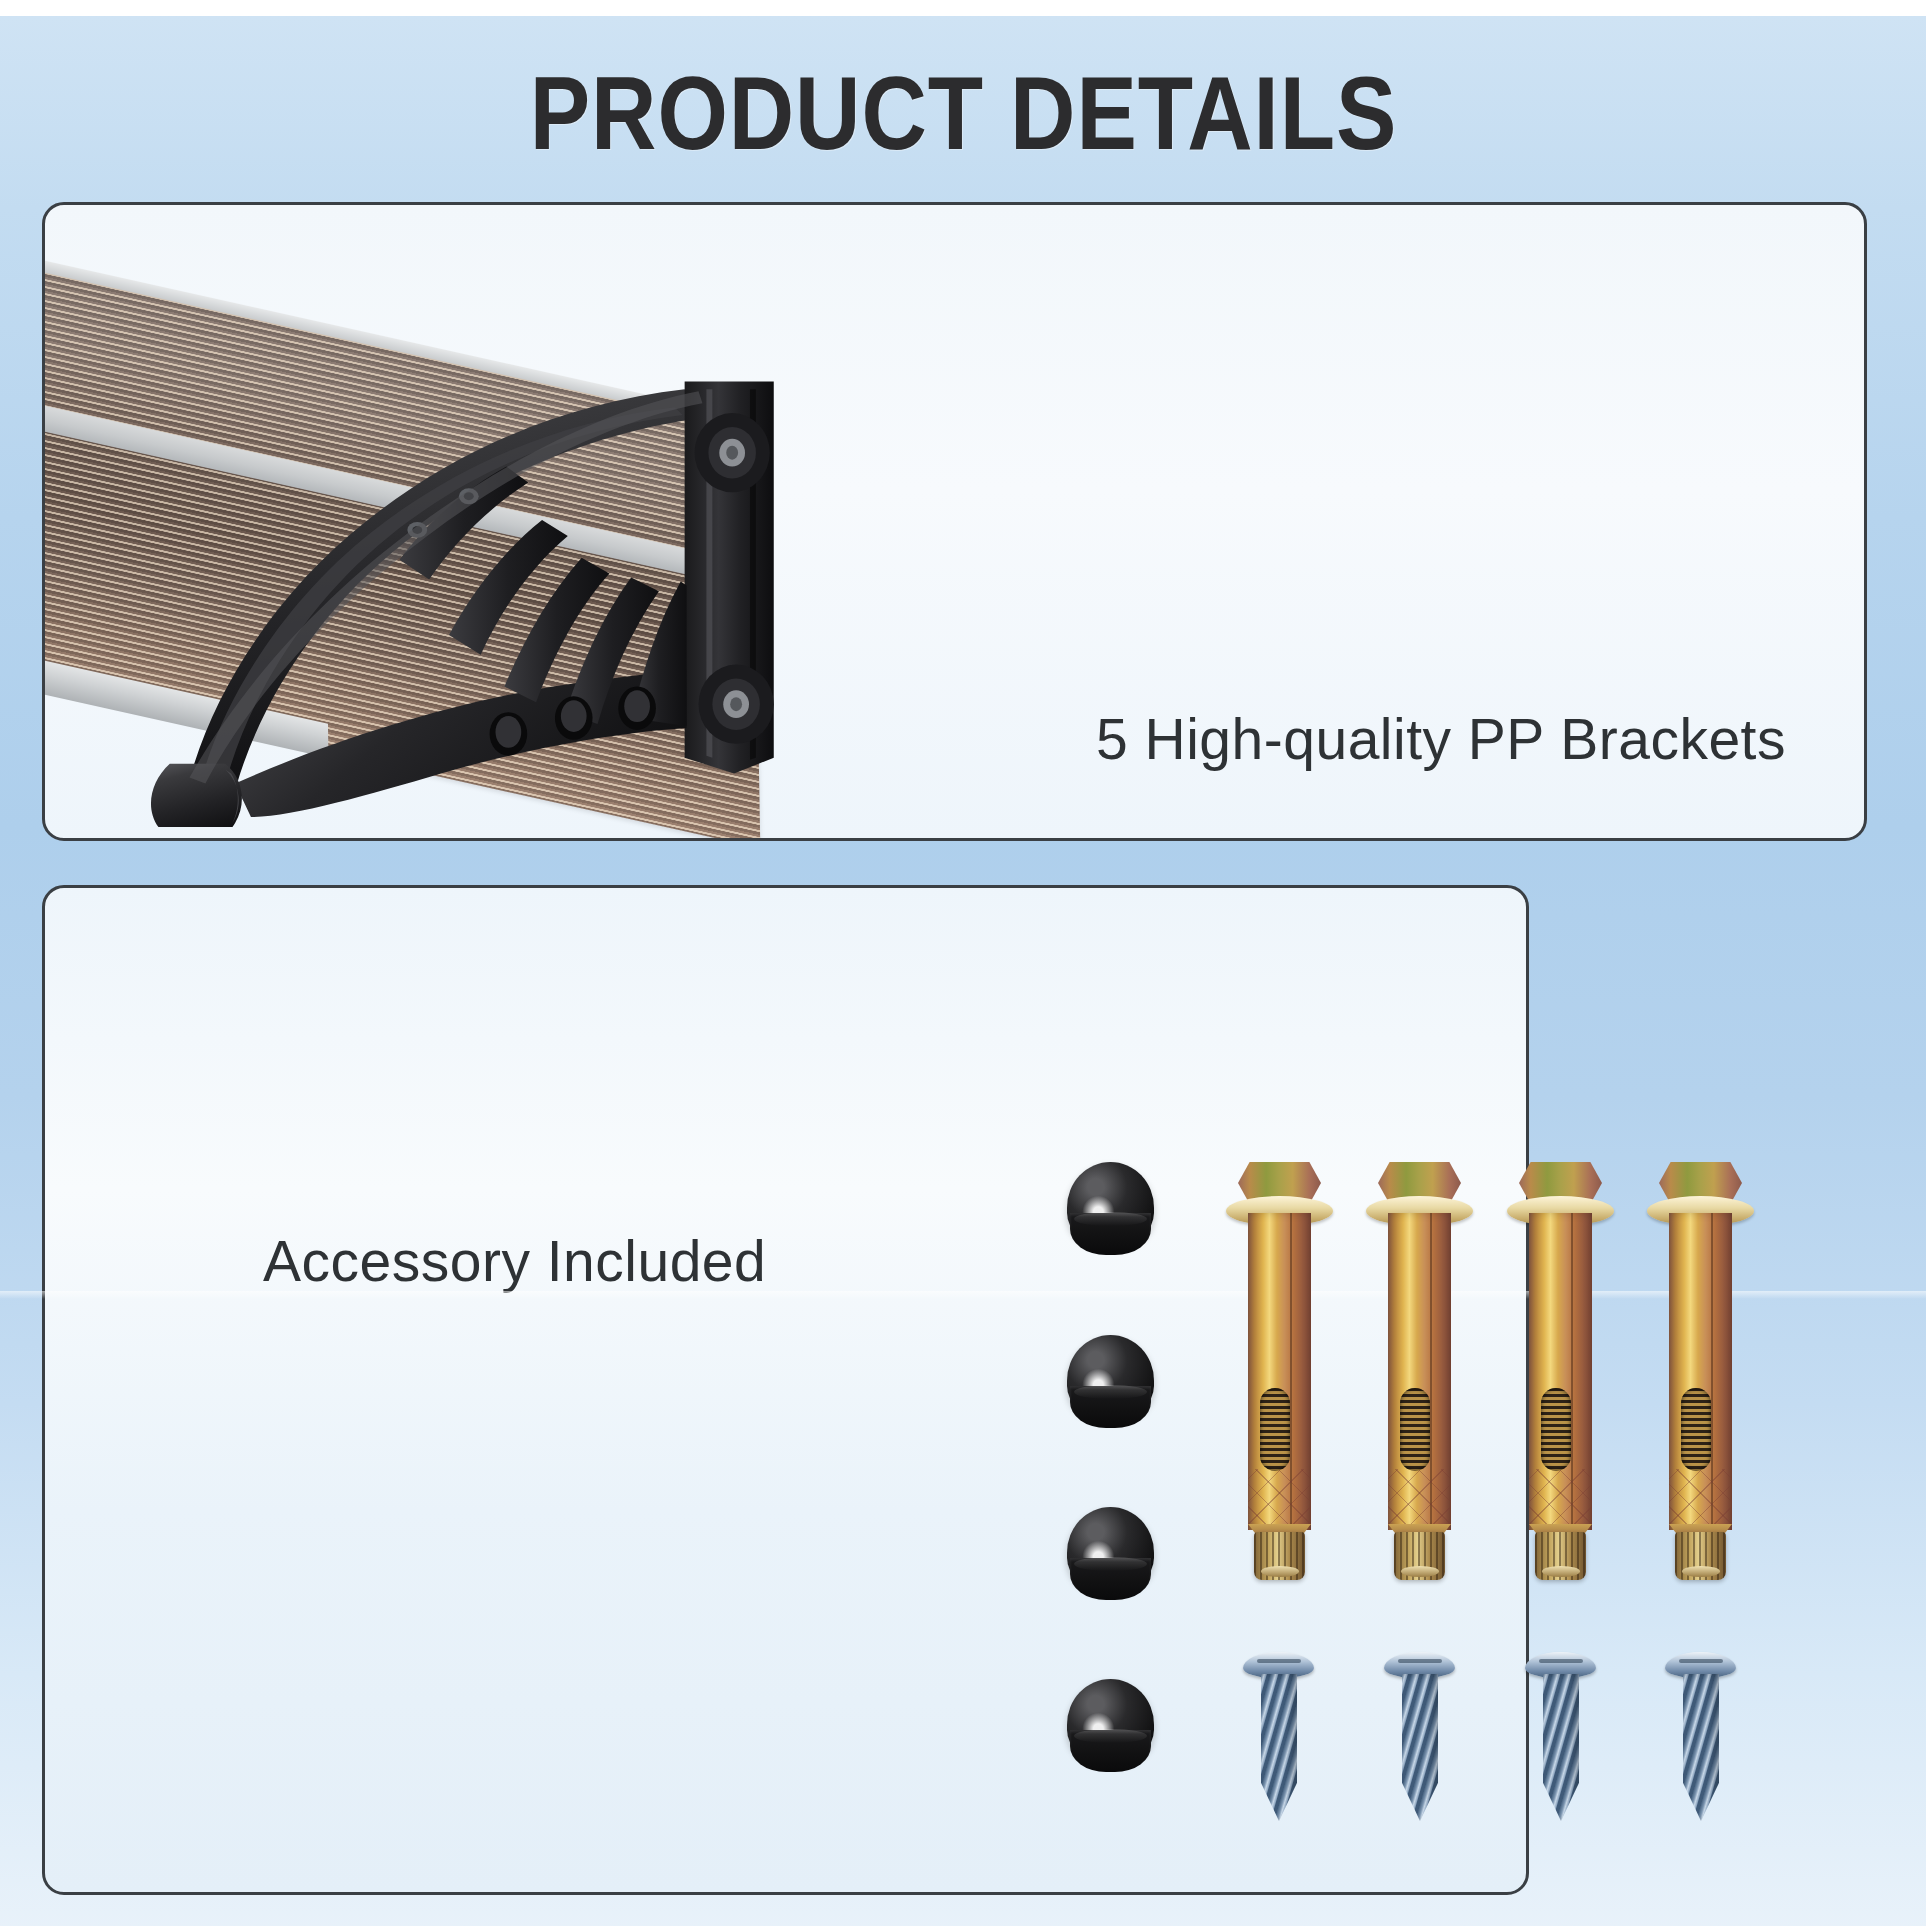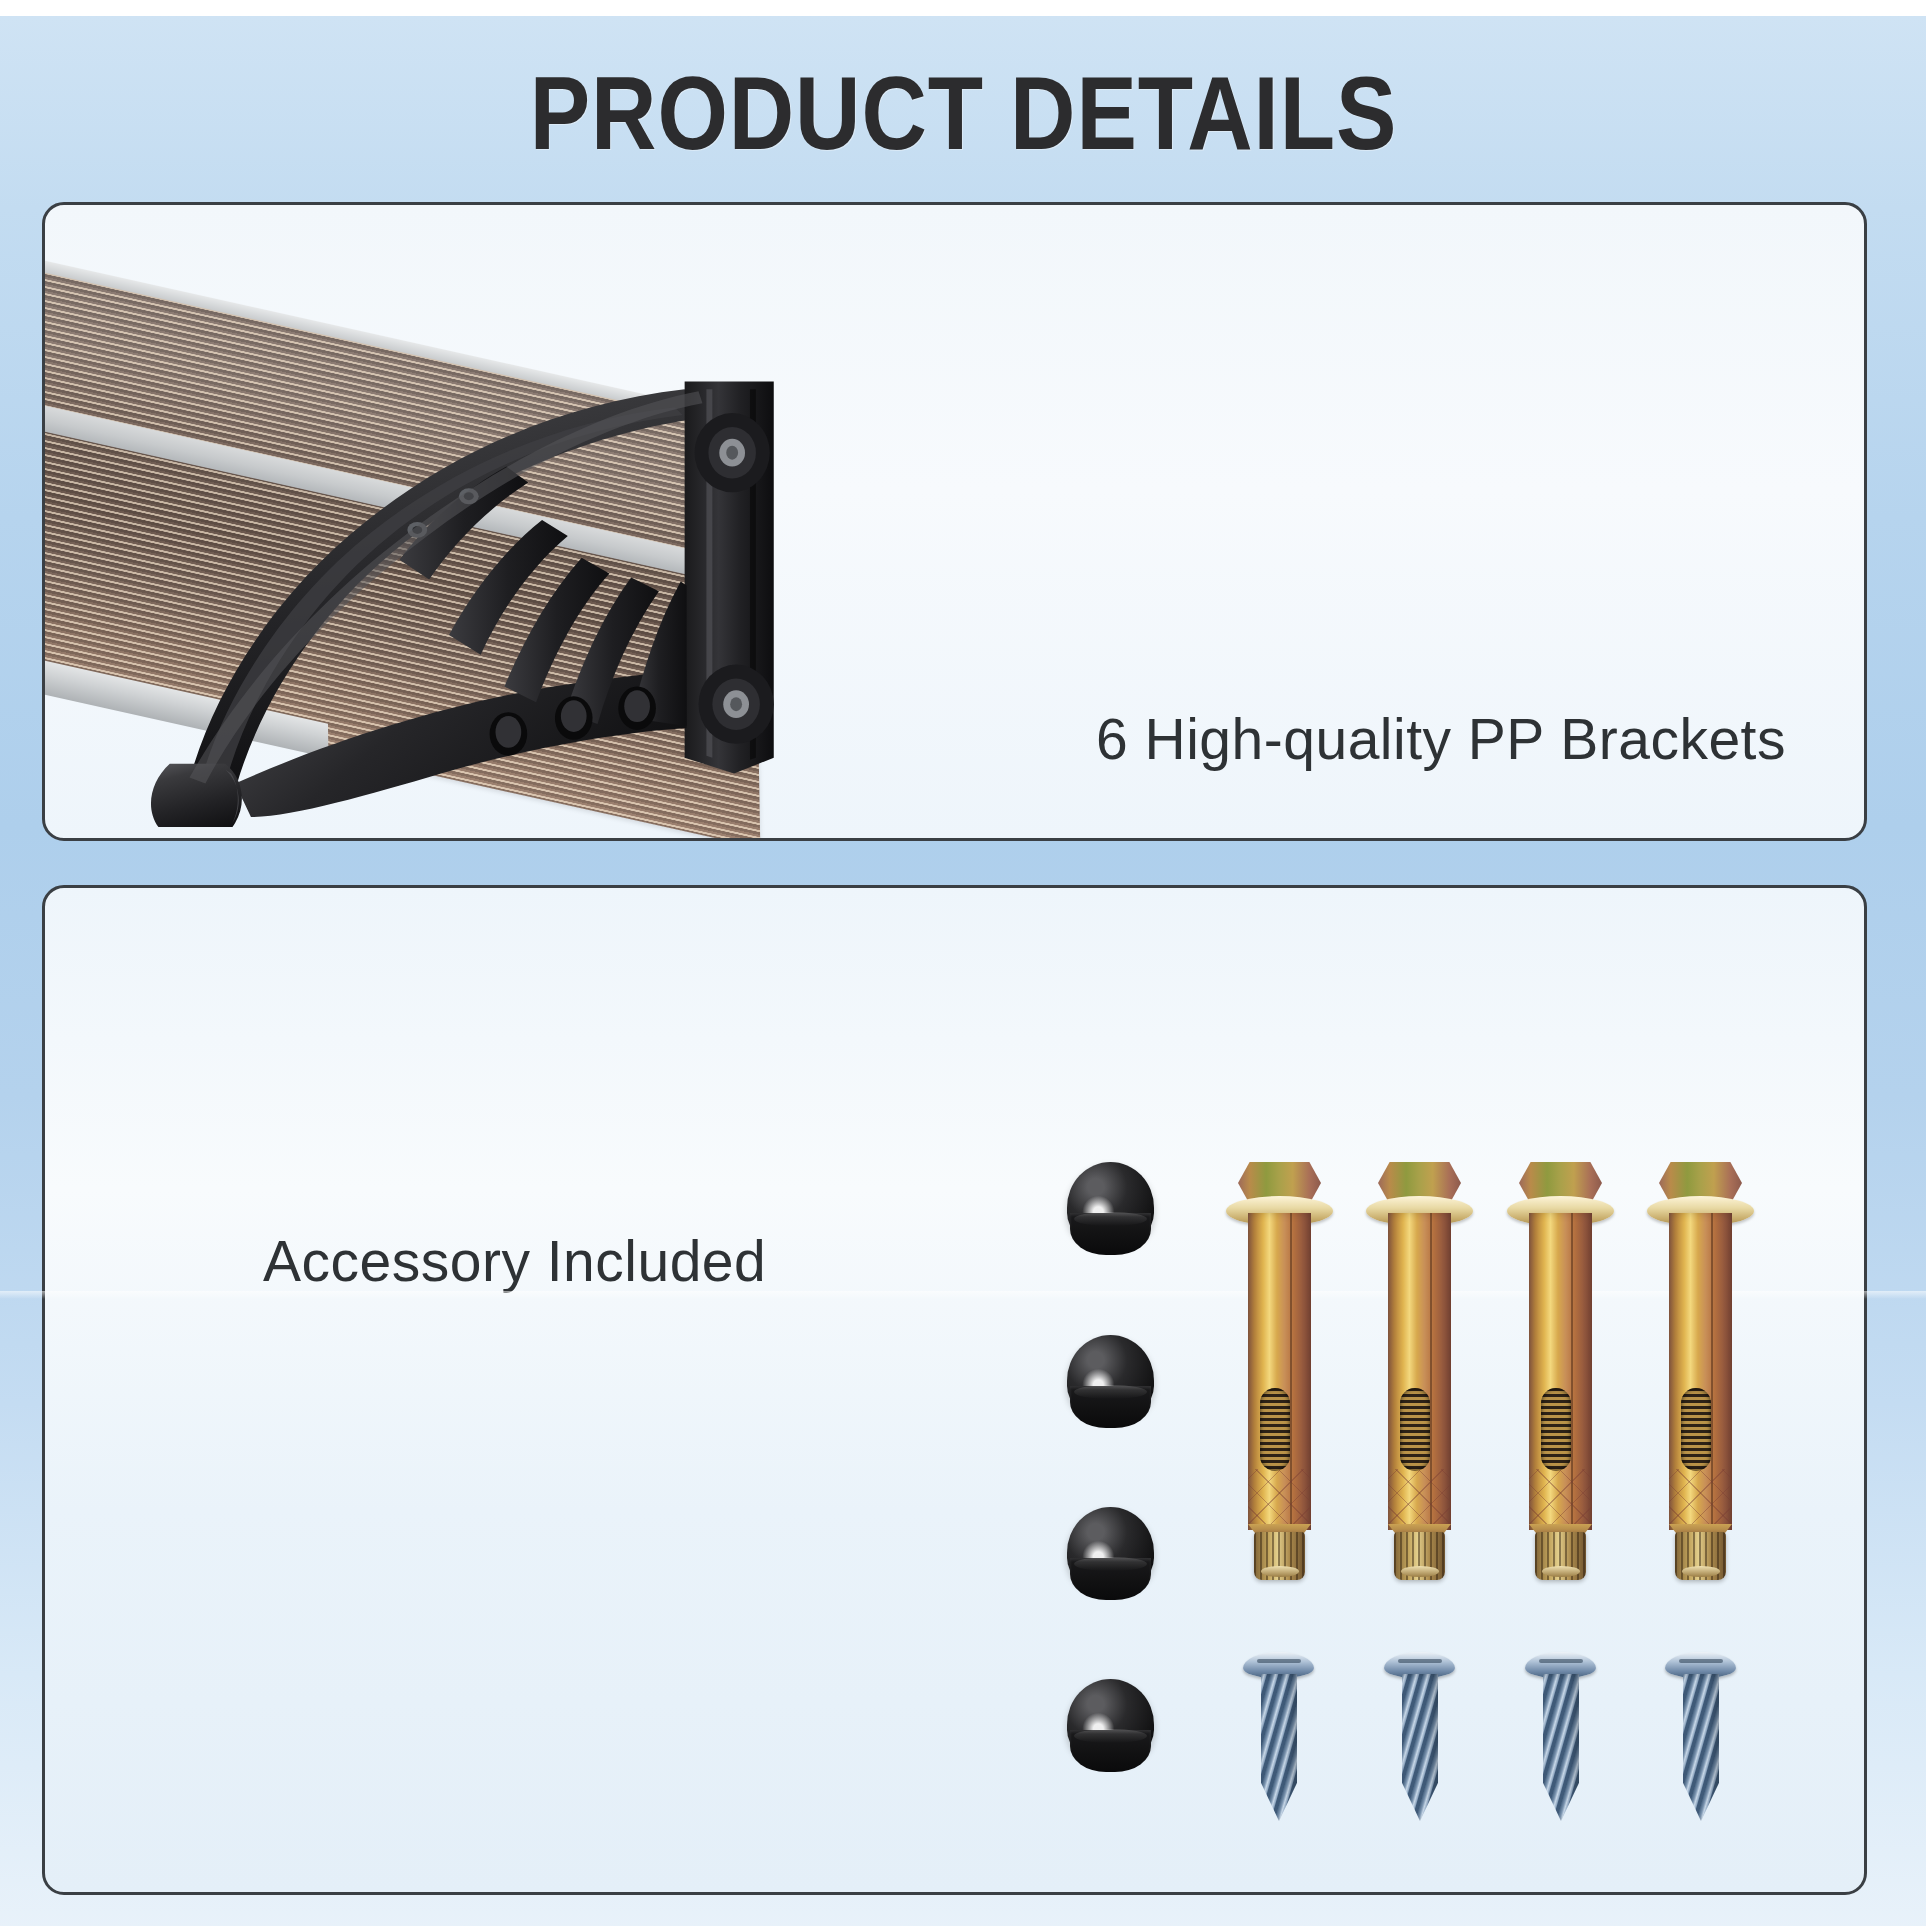--- a/index.html
+++ b/index.html
@@ -62,21 +62,21 @@
   .panel-top {
     left: 42px;
     top: 186px;
     width: 1825px;
     height: 639px;
     background: linear-gradient(180deg, #f2f7fb 0%, #f7fafd 45%, #eef5fb 100%);
   }
   .panel-bottom {
     left: 42px;
     top: 869px;
-    width: 1825px;
+    width: 1487px;
     height: 1010px;
     background: linear-gradient(180deg, #eef5fb 0%, #f8fbfd 30%, #eaf3fa 62%, #e4eff8 100%);
   }
 
   
   .awning-wrap {
     position: absolute;
     left: -4px;
     top: 18px;
     width: 812px;
@@ -449,21 +449,21 @@
           <path d="M 130,546 C 108,566 104,598 124,616 C 146,636 182,630 196,606
                    C 208,586 204,560 186,546 Z" fill="url(#blkA)"></path>
           <path d="M 186,552 C 202,566 204,592 192,608 C 200,596 202,572 192,556 Z" fill="#4a4a4f" opacity="0.9"></path>
         </g>
 
         <path d="M 150,560 C 200,470 280,380 380,306 C 480,232 580,186 664,170
                  L 668,182 C 584,198 486,244 390,316 C 292,390 212,478 166,566 Z" fill="#55555a" opacity="0.55"></path>
       </svg>
     </div>
 
-    <div class="caption-top">6 High-quality PP Brackets</div>
+    <div class="caption-top">5 High-quality PP Brackets</div>
   </div>
 
   <div class="panel panel-bottom">
     <div class="caption-bottom" style="left:218px; top:342px;">Accessory Included</div>
   </div>
 
   <div class="hw-layer">
     <div class="hw-ground"></div>
 
     <div class="hw-item cap" style="left:1067px; top:1146px;">

